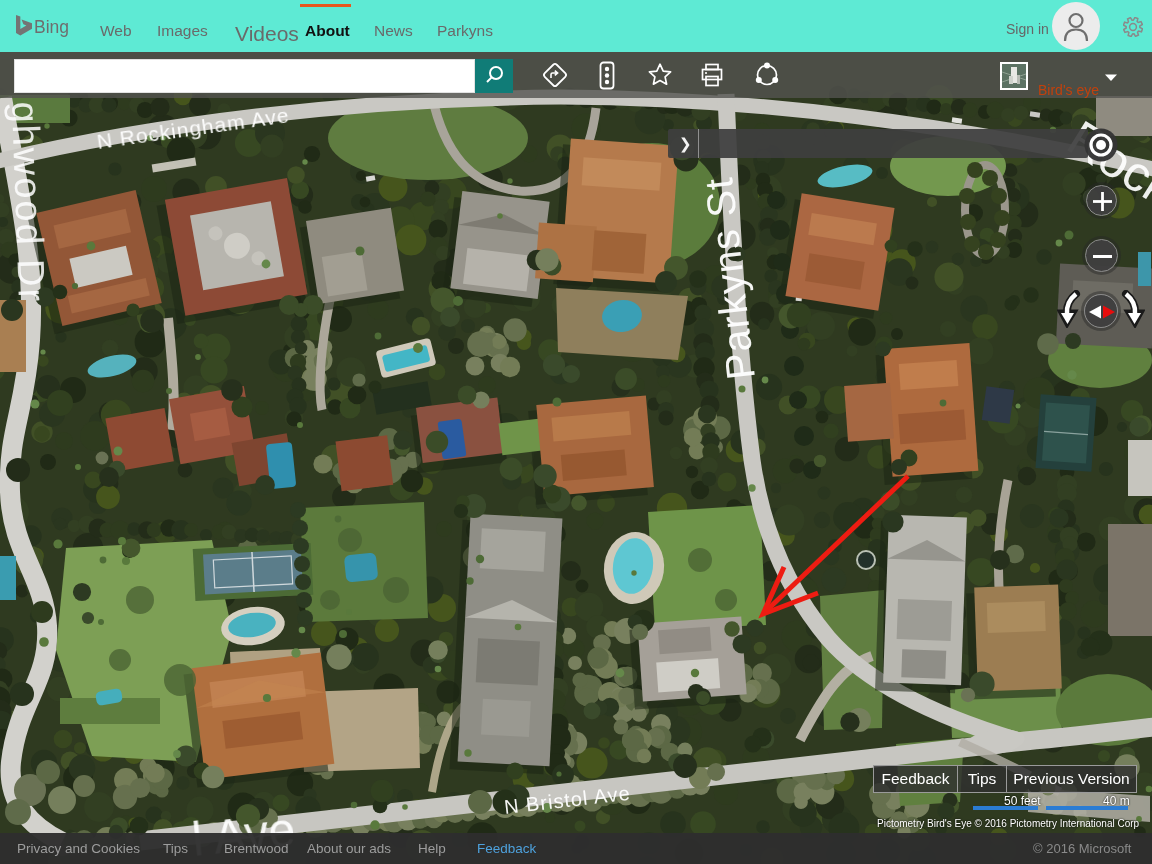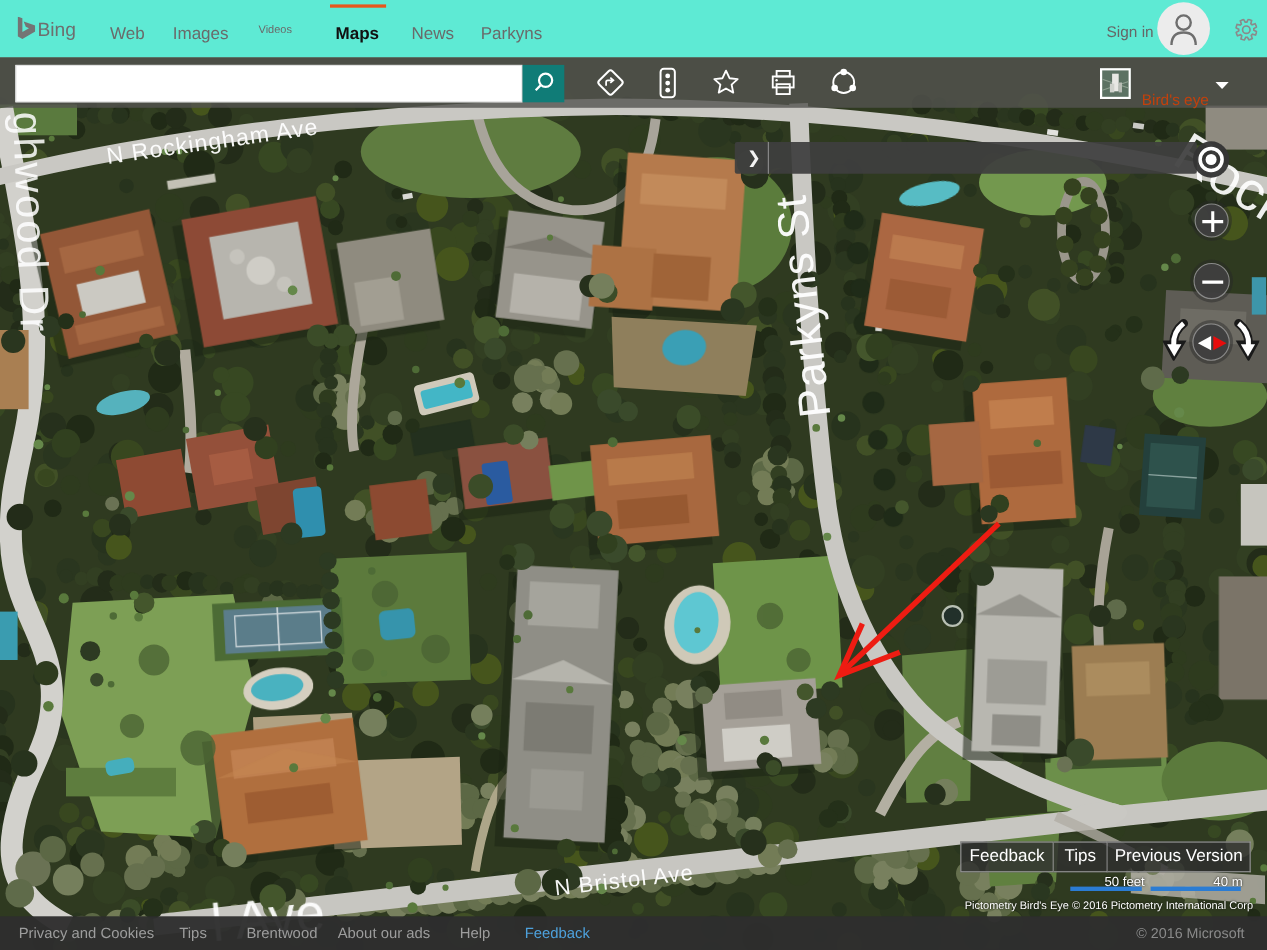--- a/index.html
+++ b/index.html
@@ -1968,22 +1968,22 @@
 
 <div style="position:absolute;left:300px;top:4px;width:51px;height:3px;background:#e8571d"></div>
 
 <svg style="position:absolute;left:16px;top:15px" width="16" height="23" viewBox="0 0 35 50">
 <path d="M0 0 L9.5 3.3 V30.6 L22.6 23 L16.2 20 L12.1 9.9 L35 17.9 V29.9 L9.5 44.6 L0 39.2 Z" fill="#747474"></path>
 </svg>
 
 <span style="position:absolute;left:34px;top:17px;font-size:17.5px;color:#6e6e6e">Bing</span>
 <span style="position:absolute;left:100px;top:22px;font-size:15.5px;color:#6a6a6a">Web</span>
 <span style="position:absolute;left:157px;top:22px;font-size:15.5px;color:#6a6a6a">Images</span>
-<span style="position:absolute;left:235px;top:22px;font-size:10px;color:#6a6a6a">Videos</span>
-<span style="position:absolute;left:305px;top:22px;font-size:15.5px;color:#111;font-weight:bold">Maps</span>
+<span style="position:absolute;left:235px;top:22px;font-size:21px;color:#6a6a6a">Videos</span>
+<span style="position:absolute;left:305px;top:22px;font-size:15.5px;color:#111;font-weight:bold">About</span>
 <span style="position:absolute;left:374px;top:22px;font-size:15.5px;color:#6a6a6a">News</span>
 <span style="position:absolute;left:437px;top:22px;font-size:15.5px;color:#6a6a6a">Parkyns</span>
 <span style="position:absolute;left:1006px;top:21px;font-size:14px;color:#666">Sign in</span>
 
 <div style="position:absolute;left:1052px;top:2px;width:48px;height:48px;border-radius:50%;background:#ececec">
 <svg width="48" height="48">
           <circle cx="24" cy="18.5" r="6.5" fill="none" stroke="#6e6e6e" stroke-width="2.2"></circle>
           <path d="M 13,39 Q 13,27.5 24,27.5 Q 35,27.5 35,39" fill="none" stroke="#6e6e6e" stroke-width="2.2"></path>
         </svg>
 </div>

